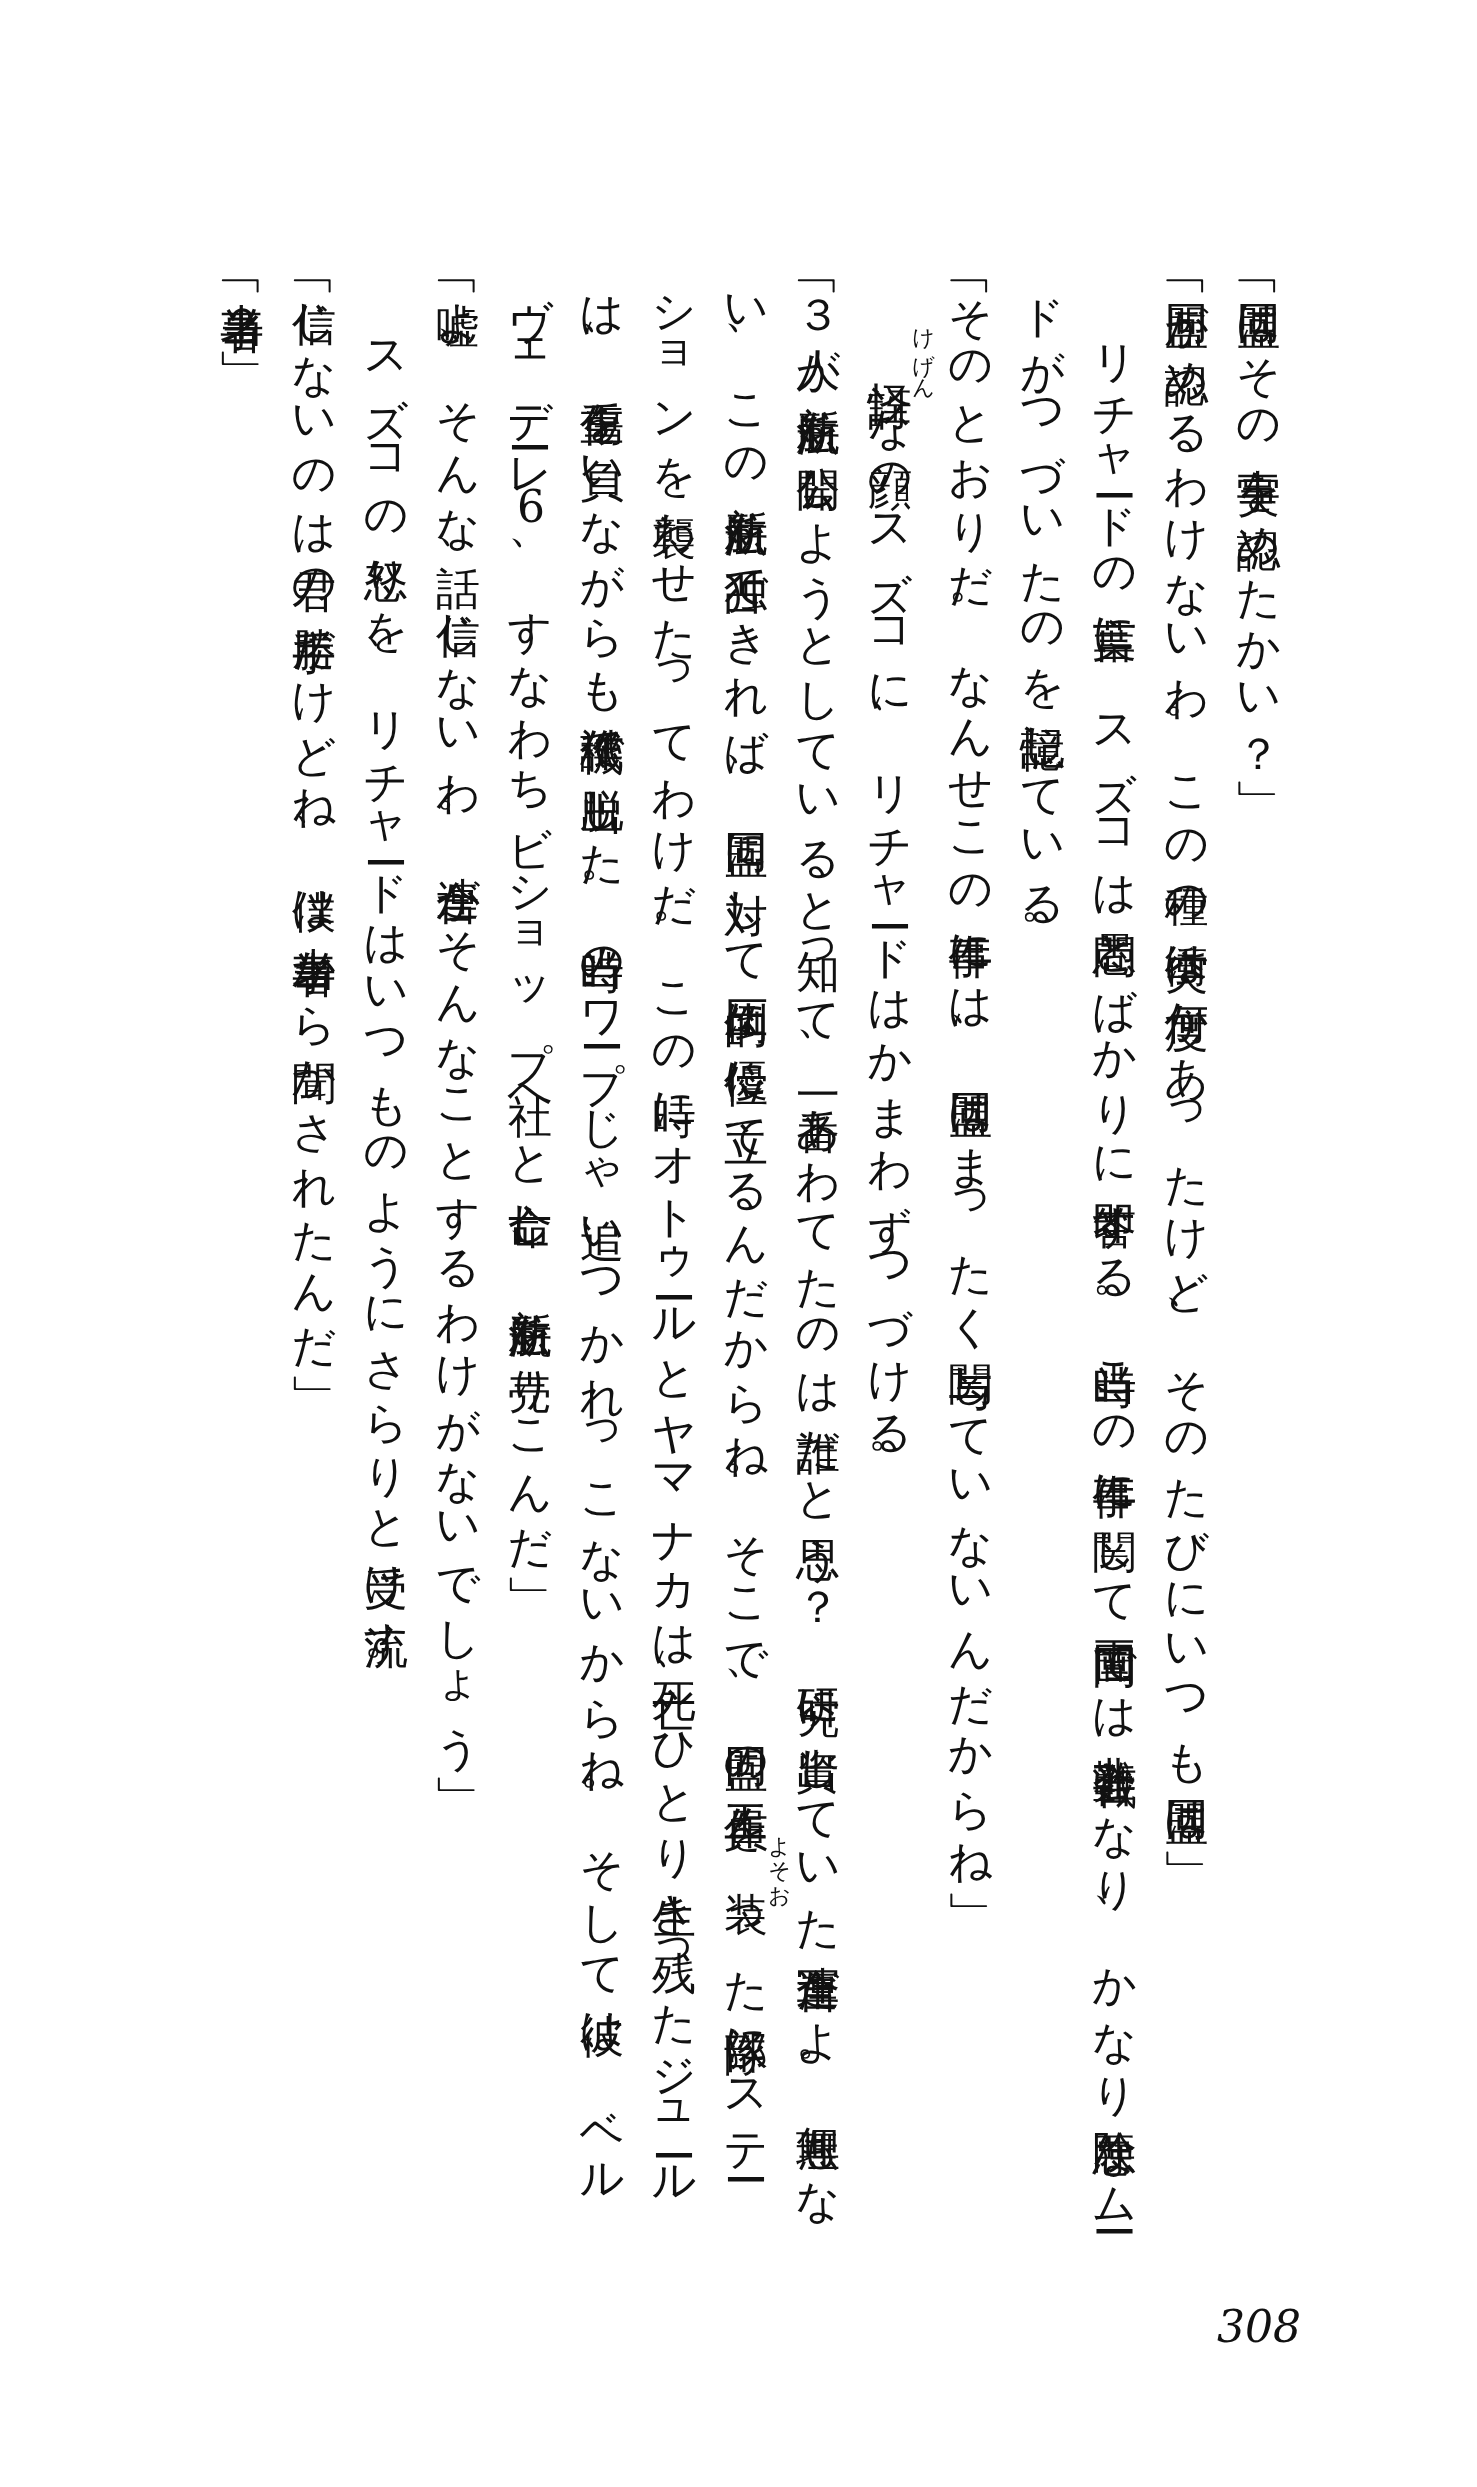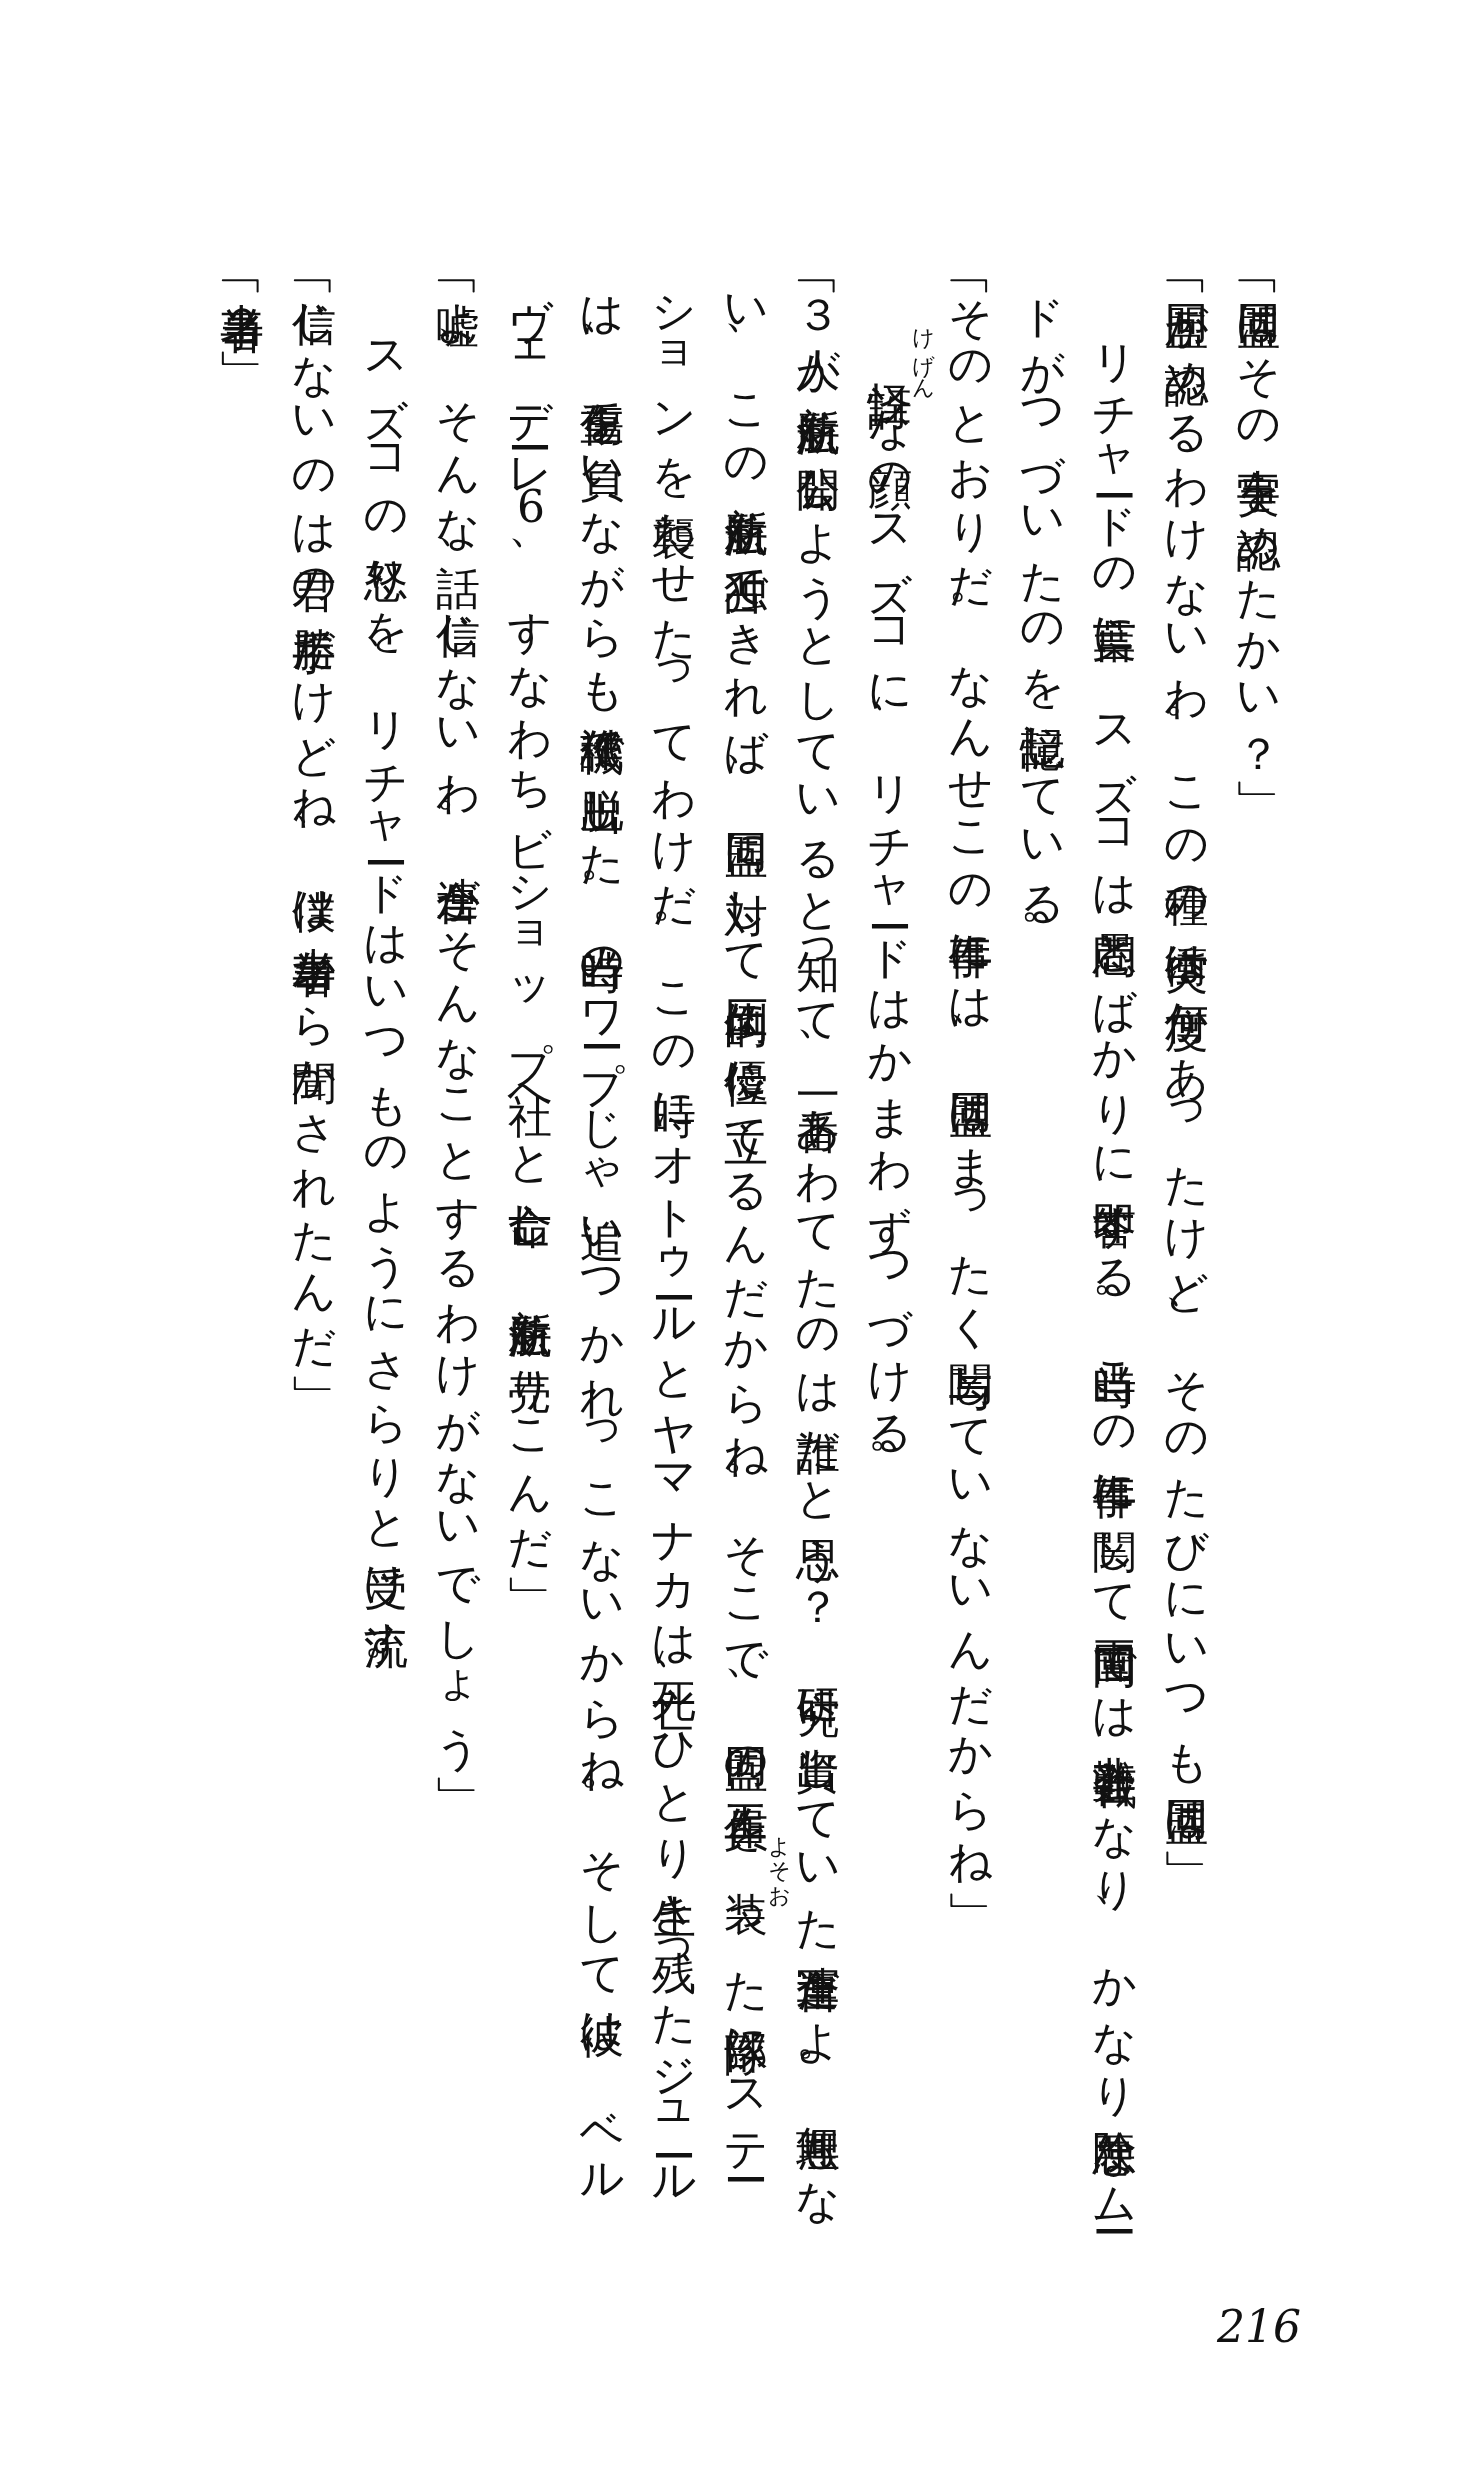--- a/index.html
+++ b/index.html
@@ -67,15 +67,15 @@
       <p class="para dialogue">「同盟が認めるわけないわ。この種の衝突は何度かあったけど、そのたびにいつも同盟は」</p>
       <p class="para narration">リチャードの言葉に、スズコは愚問とばかりに即答する。当時この事件に関して両国間では非難合戦となり、かなり険悪なムードがつづいたのを記憶している。</p>
       <p class="para dialogue">「そのとおりだ。なんせこの事件には、同盟はまったく関与していないんだからね」</p>
       <p class="para narration"><ruby>怪訝<rt>けげん</rt></ruby>な顔のスズコに、リチャードはかまわずつづける。</p>
       <p class="para dialogue">「３人が新航法を公開しようとしていると知って、一番あわてたのは誰だと思う？　研究に出資していた連合軍だよ。無理もない、この新航法を独占できれば、同盟に対して圧倒的に優位に立てるんだからね。そこで、同盟の工作員を<ruby>装<rt>よそお</rt></ruby>った部隊にステーションを襲わせたってわけだ。この時にオトゥールとヤマナカは死亡、ひとり生き残ったジュールは、重傷を負いながらも試作機で脱出した。当時のワープじゃ追いつかれっこないからね。そして彼は、ベルヴェデーレ6、すなわちビショップ社へと亡命し、新航法を売りこんだ」</p>
       <p class="para dialogue">「嘘よ、そんな話、信じないわ。連合がそんなことするわけがないでしょう」</p>
       <p class="para narration">スズコの怒りを、リチャードはいつものようにさらりと受け流す。</p>
       <p class="para dialogue">「信じないのは君の勝手だけどね、僕は当事者から聞かされたんだ」</p>
       <p class="para dialogue">「当事者？」</p>
     </div>
-  <div class="page-number">216</div>
+  <div class="page-number">308</div>
 </div>
 
 
 </body></html>

